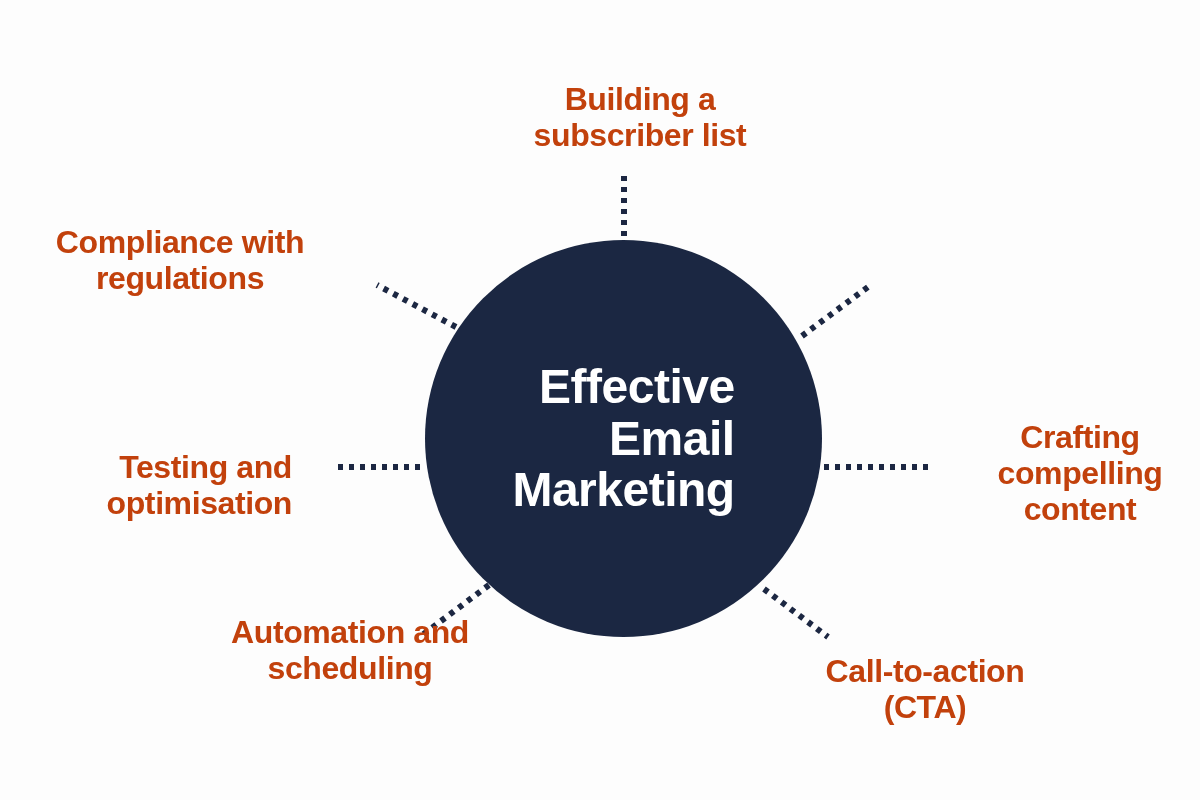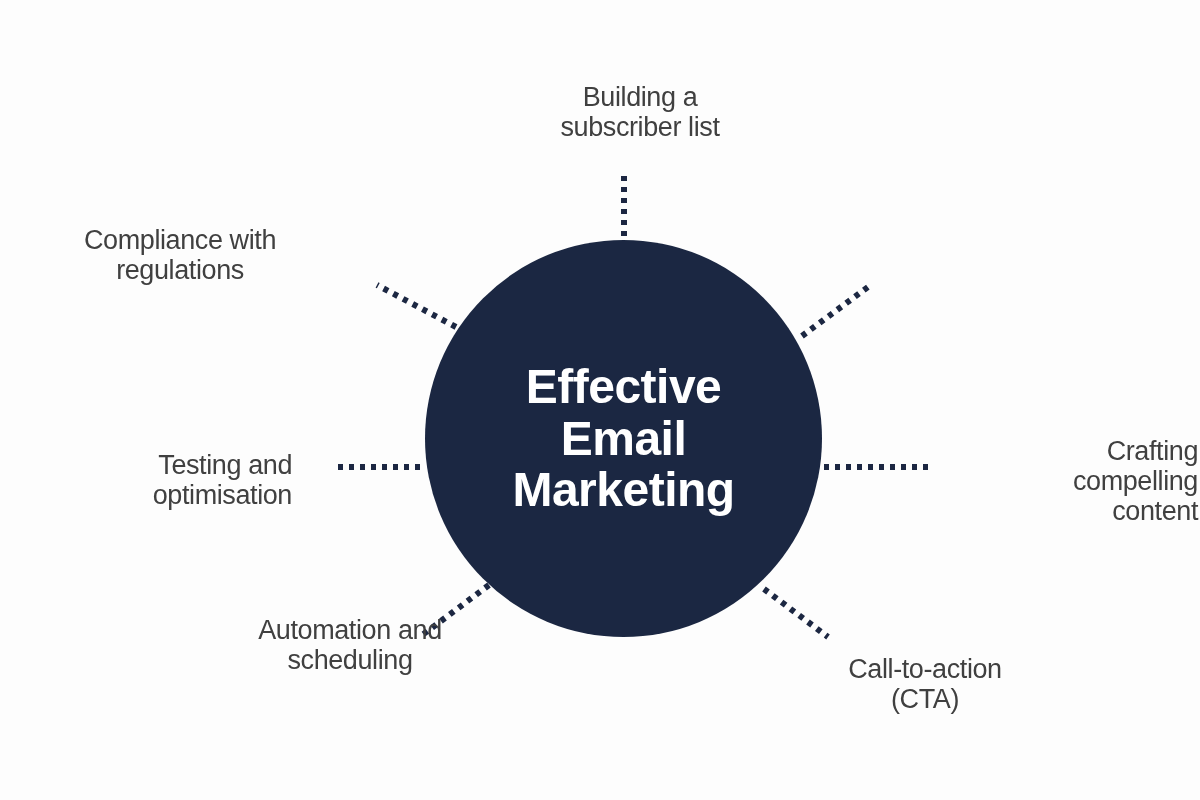--- a/index.html
+++ b/index.html
@@ -40,40 +40,40 @@
     background: #1b2742;
     display: flex;
     align-items: center;
     justify-content: center;
   }
   .hub-label {
     color: #ffffff;
     font-size: 48px;
     font-weight: bold;
     line-height: 1.08;
-    text-align: center;
+    text-align: right;
     letter-spacing: -0.5px;
     white-space: pre-line;
     padding: 0 28px;
   }
 
   
   .spoke {
     position: absolute;
-    color: #404040;
-    font-size: 27px;
-    font-weight: normal;
+    color: #c2410c;
+    font-size: 32px;
+    font-weight: bold;
     line-height: 1.12;
     letter-spacing: -0.4px;
     white-space: pre-line;
   }
 
   .spoke-top            { left: 465px; top:  82px;  width: 350px; text-align: center; }
   .spoke-top-right      { left: 896px; top: 232px;  width: 292px; text-align: left;   }
-  .spoke-right          { left: 962px; top: 420px;  width: 236px; text-align: right; margin-top: 16px;   }
+  .spoke-right          { left: 962px; top: 420px;  width: 236px; text-align: center;   }
   .spoke-bottom-right   { left: 760px; top: 654px;  width: 330px; text-align: center; }
   .spoke-bottom-left    { left: 172px; top: 615px;  width: 356px; text-align: center; }
   .spoke-left           { left:  20px; top: 450px;  width: 272px; text-align: right; }
   .spoke-top-left       { left:   8px; top: 225px;  width: 344px; text-align: center;  }
 </style>
 </head>
 <body>
 
 <div id="diagram">
 

